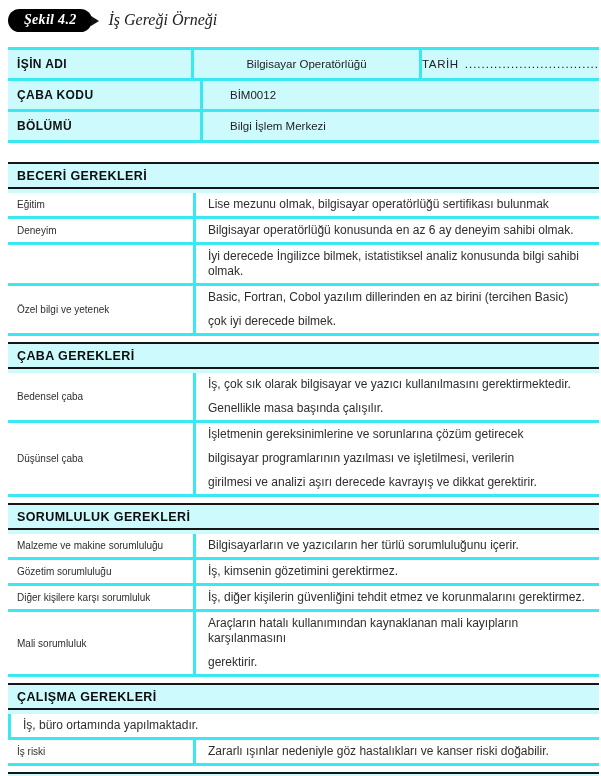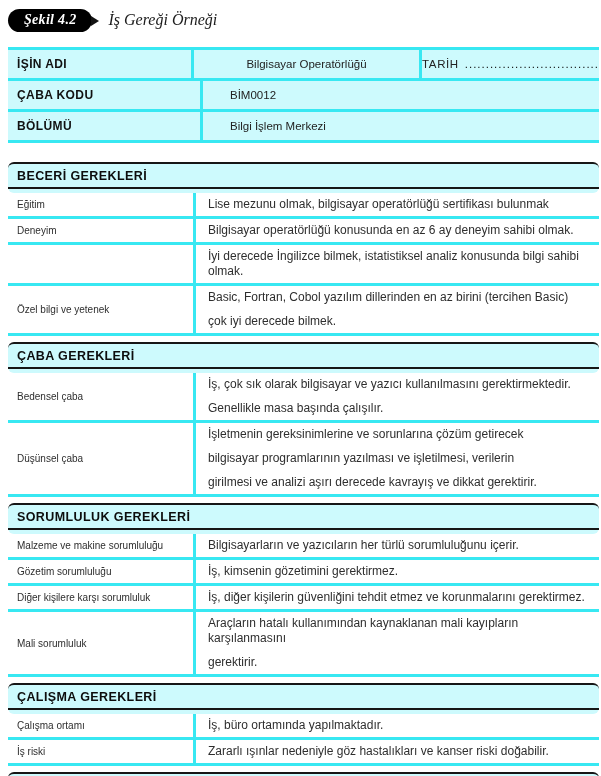--- a/index.html
+++ b/index.html
@@ -39,21 +39,21 @@
   .ht-label{width:192px;padding-left:9px;box-sizing:border-box;font-weight:bold;font-size:12px;letter-spacing:.4px;color:#111;}
   .ht-val{border-left:3px solid var(--line);box-sizing:border-box;}
   .ht-val-center{width:240px;justify-content:center;}
   .ht-val-left{flex:1;padding-left:27px;}
   .ht-date{flex:1;justify-content:center;letter-spacing:.6px;text-align:right;}
   .ht-date .dots{margin-left:6px;letter-spacing:1px;color:#111;}
 
   
   .sections{margin-top:19px;}
   .section{margin-bottom:6px;}
-  .sec-band{background:var(--band);border-top:2.5px solid var(--rule);padding-bottom:4px;border-radius:6px;}
+  .sec-band{background:var(--band);border-top:2.5px solid var(--rule);padding-bottom:4px;}
   .sec-title{
     border-bottom:2.5px solid var(--rule);padding:5px 8px 4px 9px;
     font-weight:bold;font-size:12.5px;letter-spacing:.4px;color:#0d0d0d;
   }
   .row{display:flex;border-bottom:3px solid var(--line);}
   .row-label{
     width:185px;flex:none;box-sizing:border-box;display:flex;align-items:center;
     padding:3px 4px 3px 9px;font-size:10px;color:#2e2e2e;
   }
   .row-value{flex:1;border-left:3px solid var(--line);padding:4px 2px 4px 12px;}
@@ -168,21 +168,20 @@
             <div class="row-line">Araçların hatalı kullanımından kaynaklanan mali kayıpların karşılanmasını</div>
             <div class="row-line">gerektirir.</div>
           </div>
         </div>
       </div>
       <div class="section">
         <div class="sec-band">
           <div class="sec-title">ÇALIŞMA GEREKLERİ</div>
         </div>
         <div class="row">
-          <div class="row-label">Çalışma ortamı</div>
           <div class="row-value">
             <div class="row-line">İş, büro ortamında yapılmaktadır.</div>
           </div>
         </div>
         <div class="row">
           <div class="row-label">İş riski</div>
           <div class="row-value">
             <div class="row-line">Zararlı ışınlar nedeniyle göz hastalıkları ve kanser riski doğabilir.</div>
           </div>
         </div>

